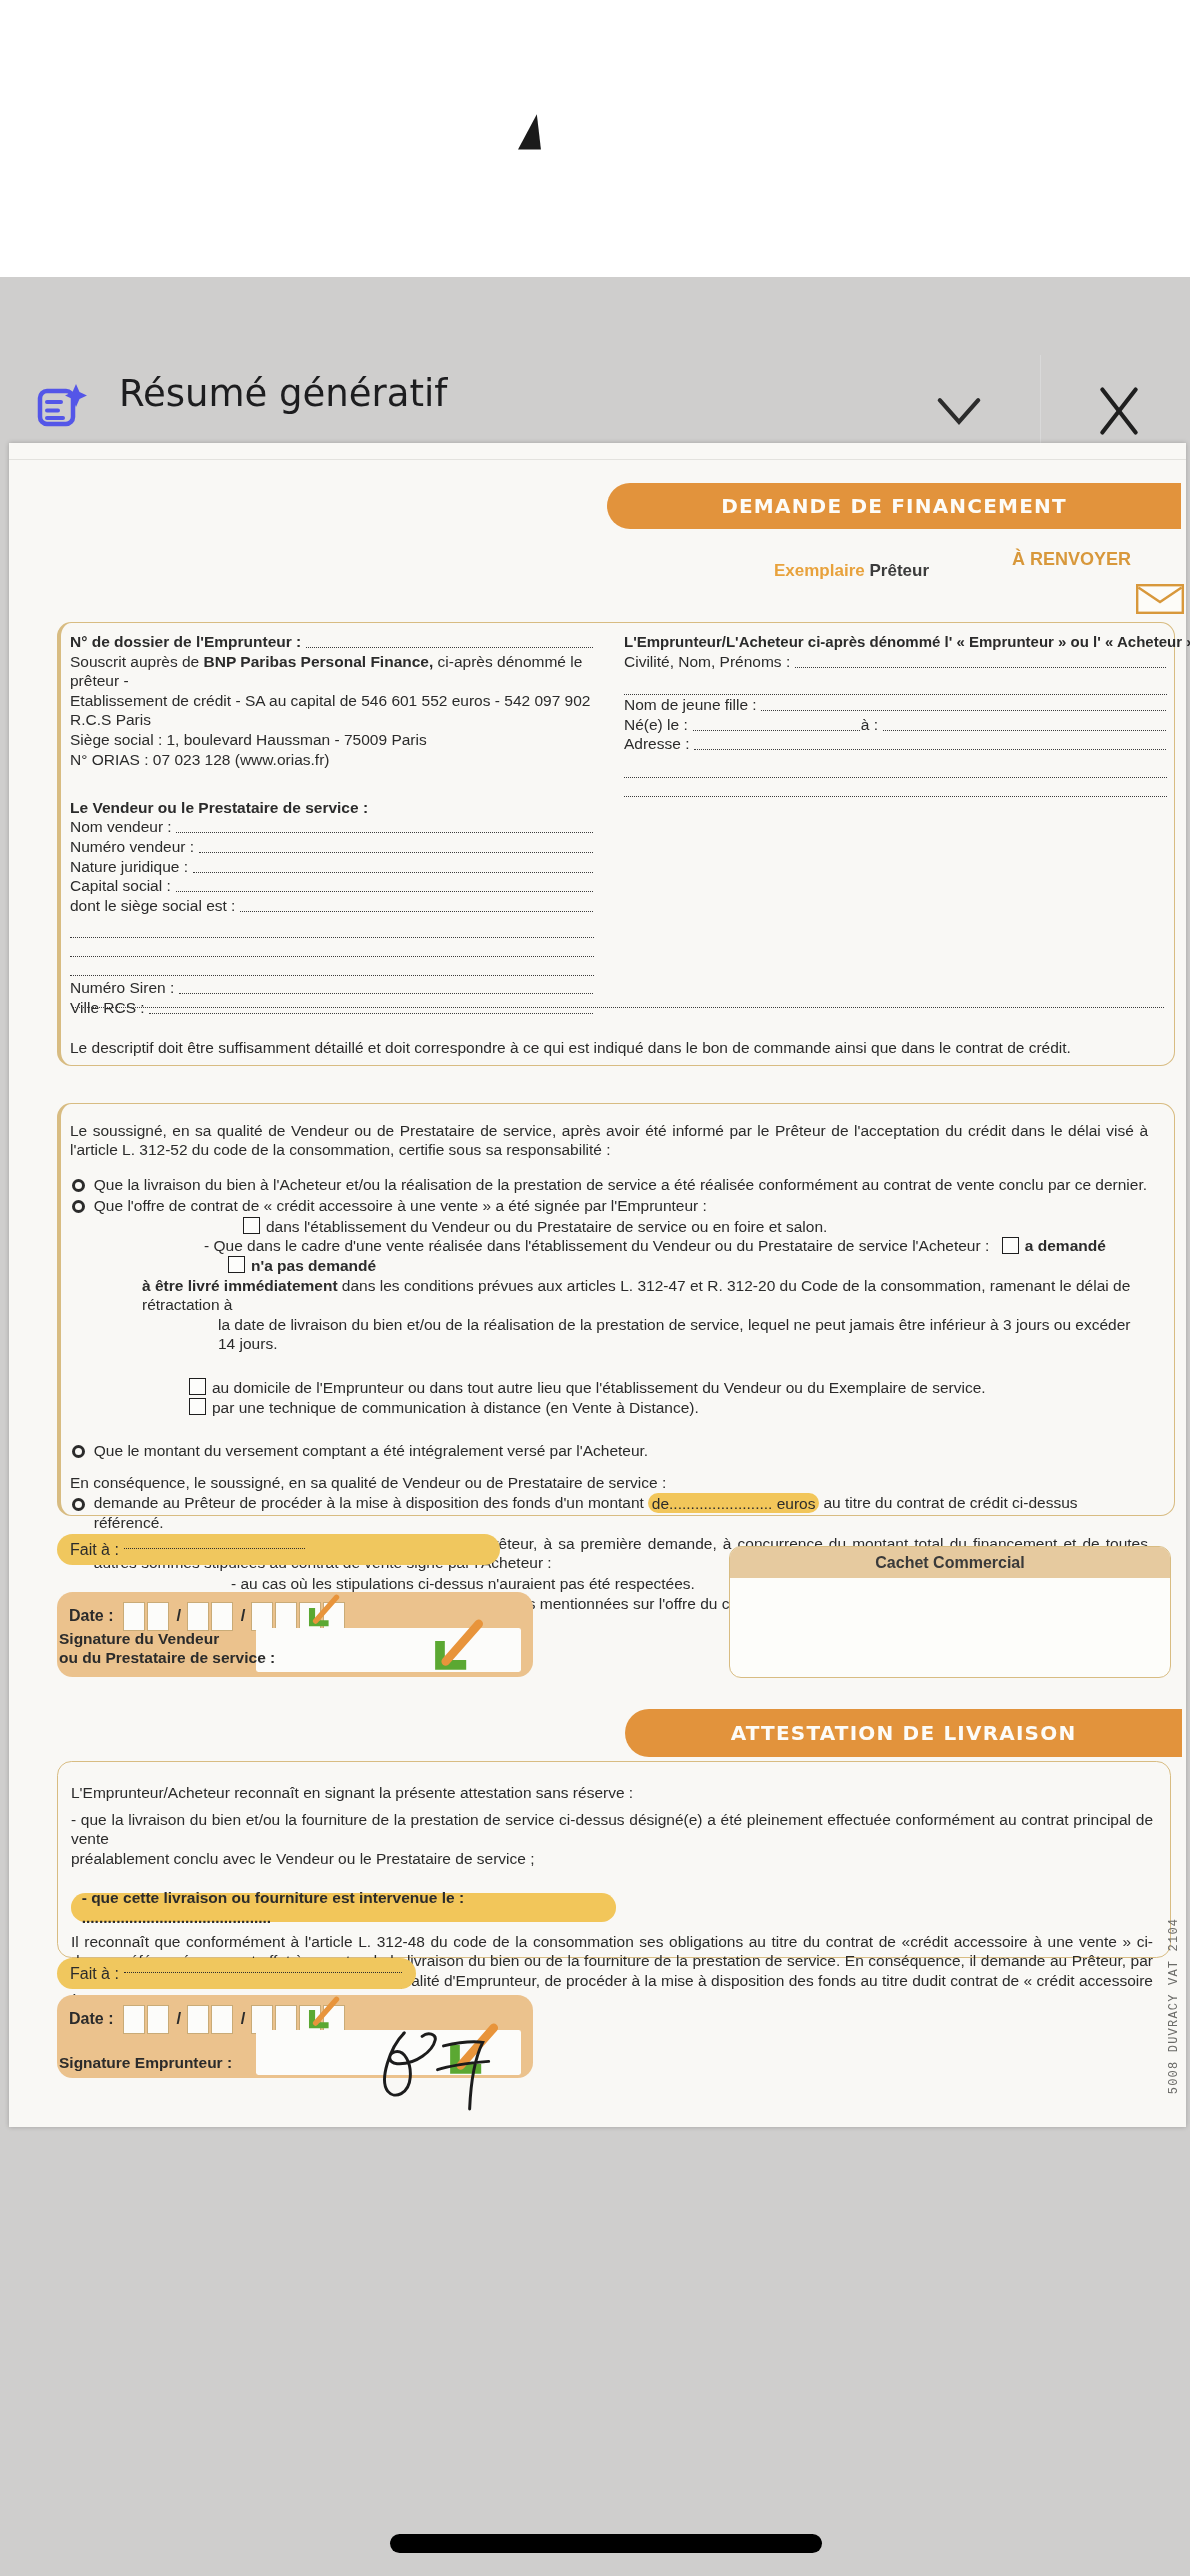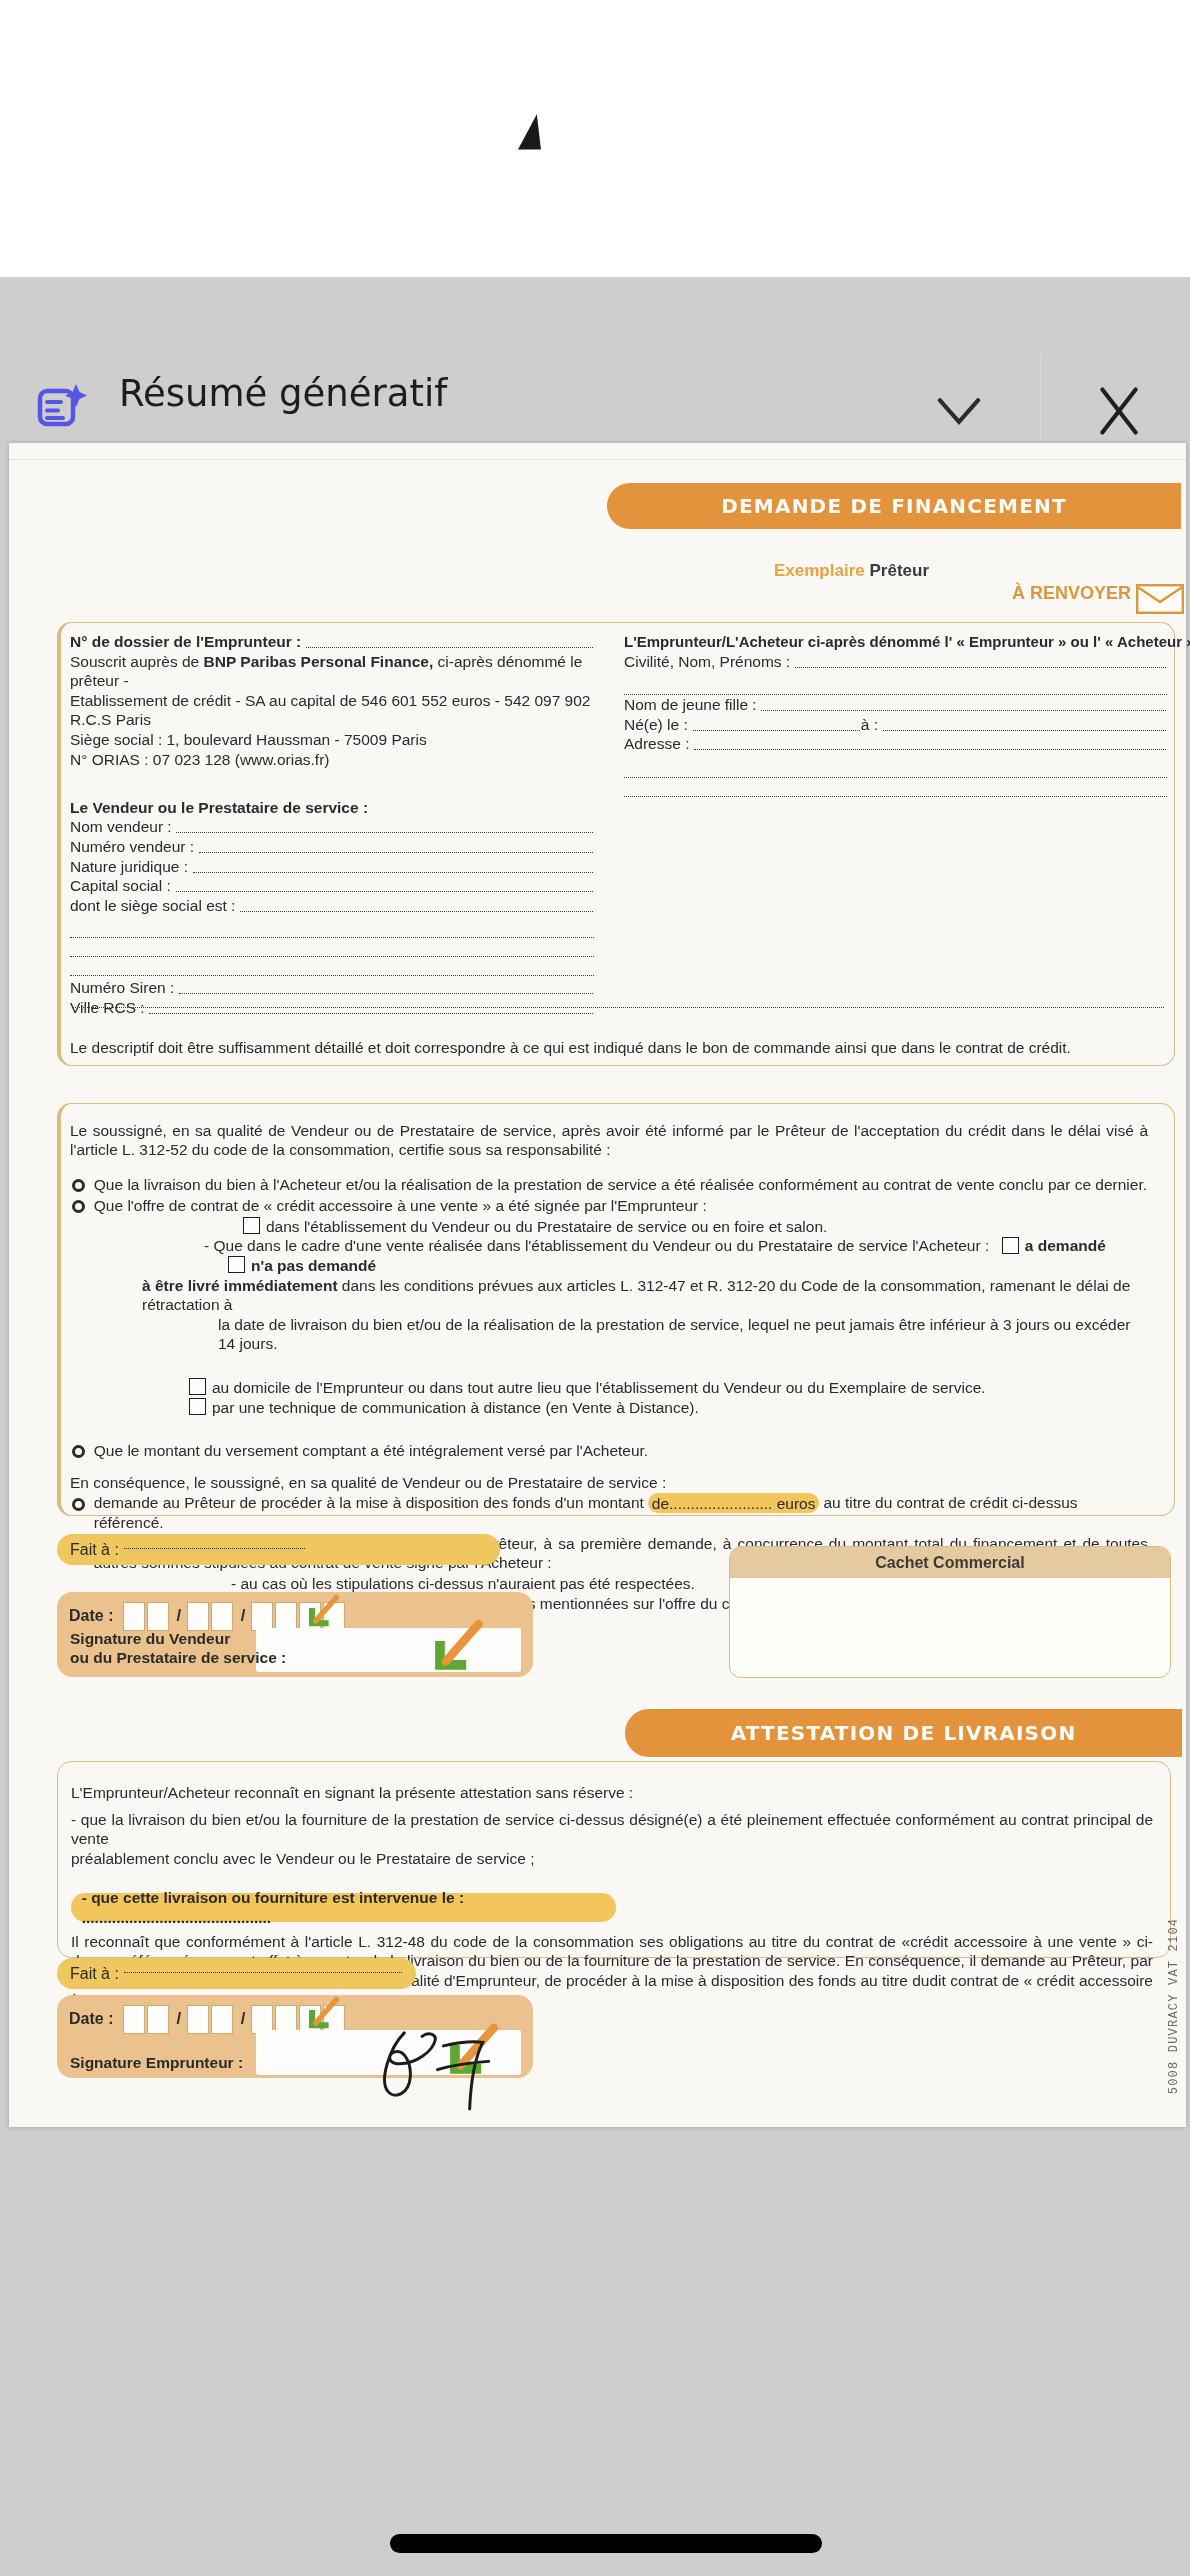--- a/index.html
+++ b/index.html
@@ -20,21 +20,21 @@
   .paper{left:9px;top:443px;width:1177px;height:1684px;background:#f9f8f5;box-shadow:0 0 4.8px rgba(0,0,0,.22);}
   .paper-edge{left:9px;top:459px;width:1177px;height:1.2px;background:#e3e2de;}
   
   .banner{background:#e2933c;border-radius:24px 0 0 24px;display:flex;align-items:center;justify-content:center;
           color:#fdfcf8;font-family:"DejaVu Sans",sans-serif;font-weight:bold;font-size:20px;letter-spacing:1.2px;}
   .banner1{left:607px;top:483px;width:574px;height:46px;}
   .banner2{left:625px;top:1709px;width:557px;height:48px;}
   .exemplaire{left:774px;top:561px;width:393px;font-size:17px;}
   .ex-orange{color:#e8a23c;font-weight:bold;}
   .ex-dark{color:#3c3c3c;font-weight:bold;}
-  .renvoyer{left:774px;top:583px;width:357px;text-align:right;color:#d8983b;font-weight:bold;font-size:18px;}
+  .renvoyer{left:774px;top:549px;width:357px;text-align:right;color:#d8983b;font-weight:bold;font-size:18px;}
   .envelope{left:1136px;top:584px;width:48px;height:30px;}
   
   .obox{border:1.8px solid #d8bc82;border-radius:14.3px;background:transparent;}
   .box1{left:57px;top:622px;width:1113px;height:442px;border-left-width:4.2px;}
   .box2{left:57px;top:1103px;width:1113px;height:411px;border-left-width:4.2px;}
   .box3{left:57px;top:1761px;width:1112px;height:195px;}
   
   .t{font-size:15.5px;line-height:19.6px;color:#2b2b2b;}
   .b{font-weight:bold;}
   .dotrow{display:flex;align-items:flex-end;}
@@ -62,21 +62,21 @@
   .cachet-head{height:31px;background:#e6ca9f;display:flex;align-items:center;justify-content:center;font-weight:bold;font-size:16px;color:#3a3a3a;}
   
   .dsbox{background:#ebc28d;border-radius:15.5px;}
   .ds1{left:57px;top:1592px;width:476px;height:85px;}
   .ds2{left:57px;top:1995px;width:476px;height:83px;}
   .date-row{position:absolute;left:12px;top:9.5px;display:flex;align-items:center;justify-content:center;}
   .date-label{font-weight:bold;font-size:16px;color:#2b2b2b;margin-right:9.5px;}
   .cell{width:20px;height:27px;background:#fcfcfa;border:0.6px solid #c9ab77;margin-right:1.8px;}
   .slash{font-weight:bold;font-size:16.7px;margin:0 6px;}
   .sig-panel{position:absolute;left:199px;background:#fcfcfa;border-radius:2.4px;}
-  .sig-lab{position:absolute;left:13px;font-weight:bold;font-size:15.5px;color:#2b2b2b;line-height:19px;}
+  .sig-lab{position:absolute;left:2px;font-weight:bold;font-size:15.5px;color:#2b2b2b;line-height:19px;}
   .pencil-sm{position:absolute;width:36px;height:36px;}
   .pencil-lg{position:absolute;width:57px;height:57px;}
   
   .box3-inner{left:71px;top:1783px;width:1082px;}
   .hl-pill2{margin-top:25px;background:#f2c65a;border-radius:14.3px;width:524px;height:28.6px;display:flex;align-items:center;padding:0 10.7px;font-weight:bold;font-size:15.5px;}
   .side-code{left:1048px;top:1997px;width:256px;height:18px;text-align:center;transform:rotate(-90deg);
              font-size:12px;color:#6b6b68;letter-spacing:1.2px;font-family:"Liberation Mono",monospace;}
   .signature-svg{left:333px;top:2015px;width:202px;height:107px;z-index:5;}
 </style>
 </head>

